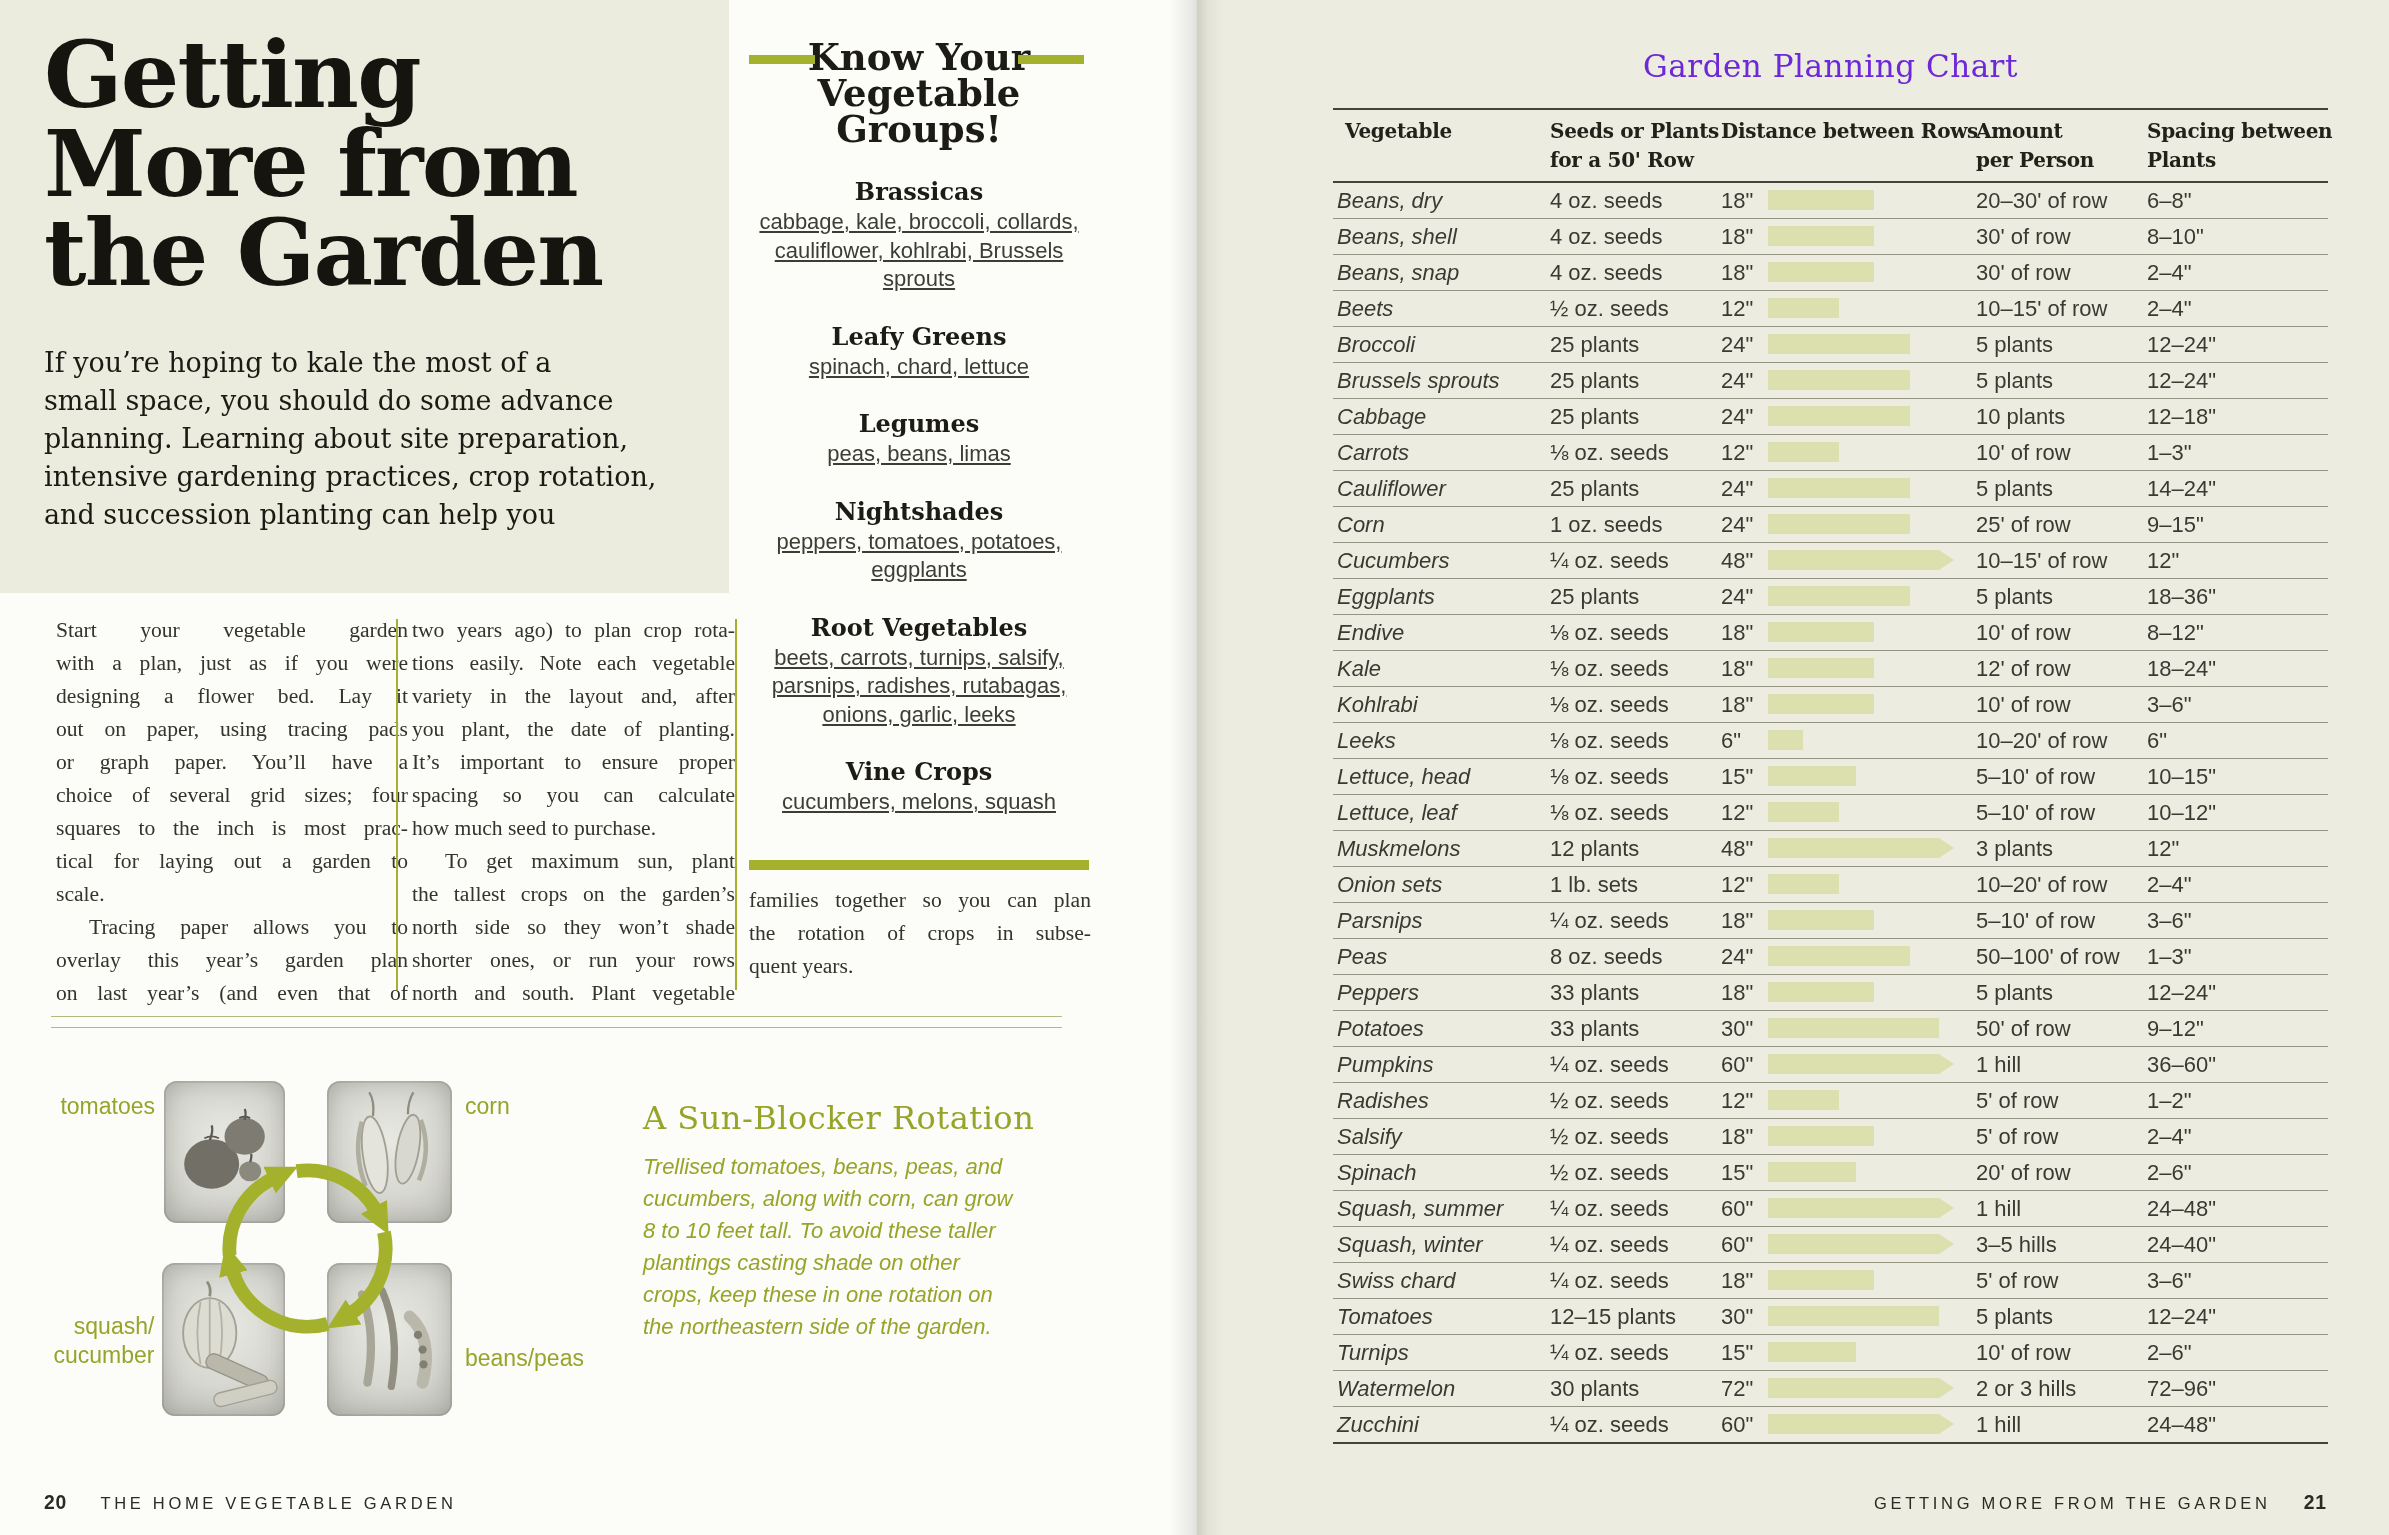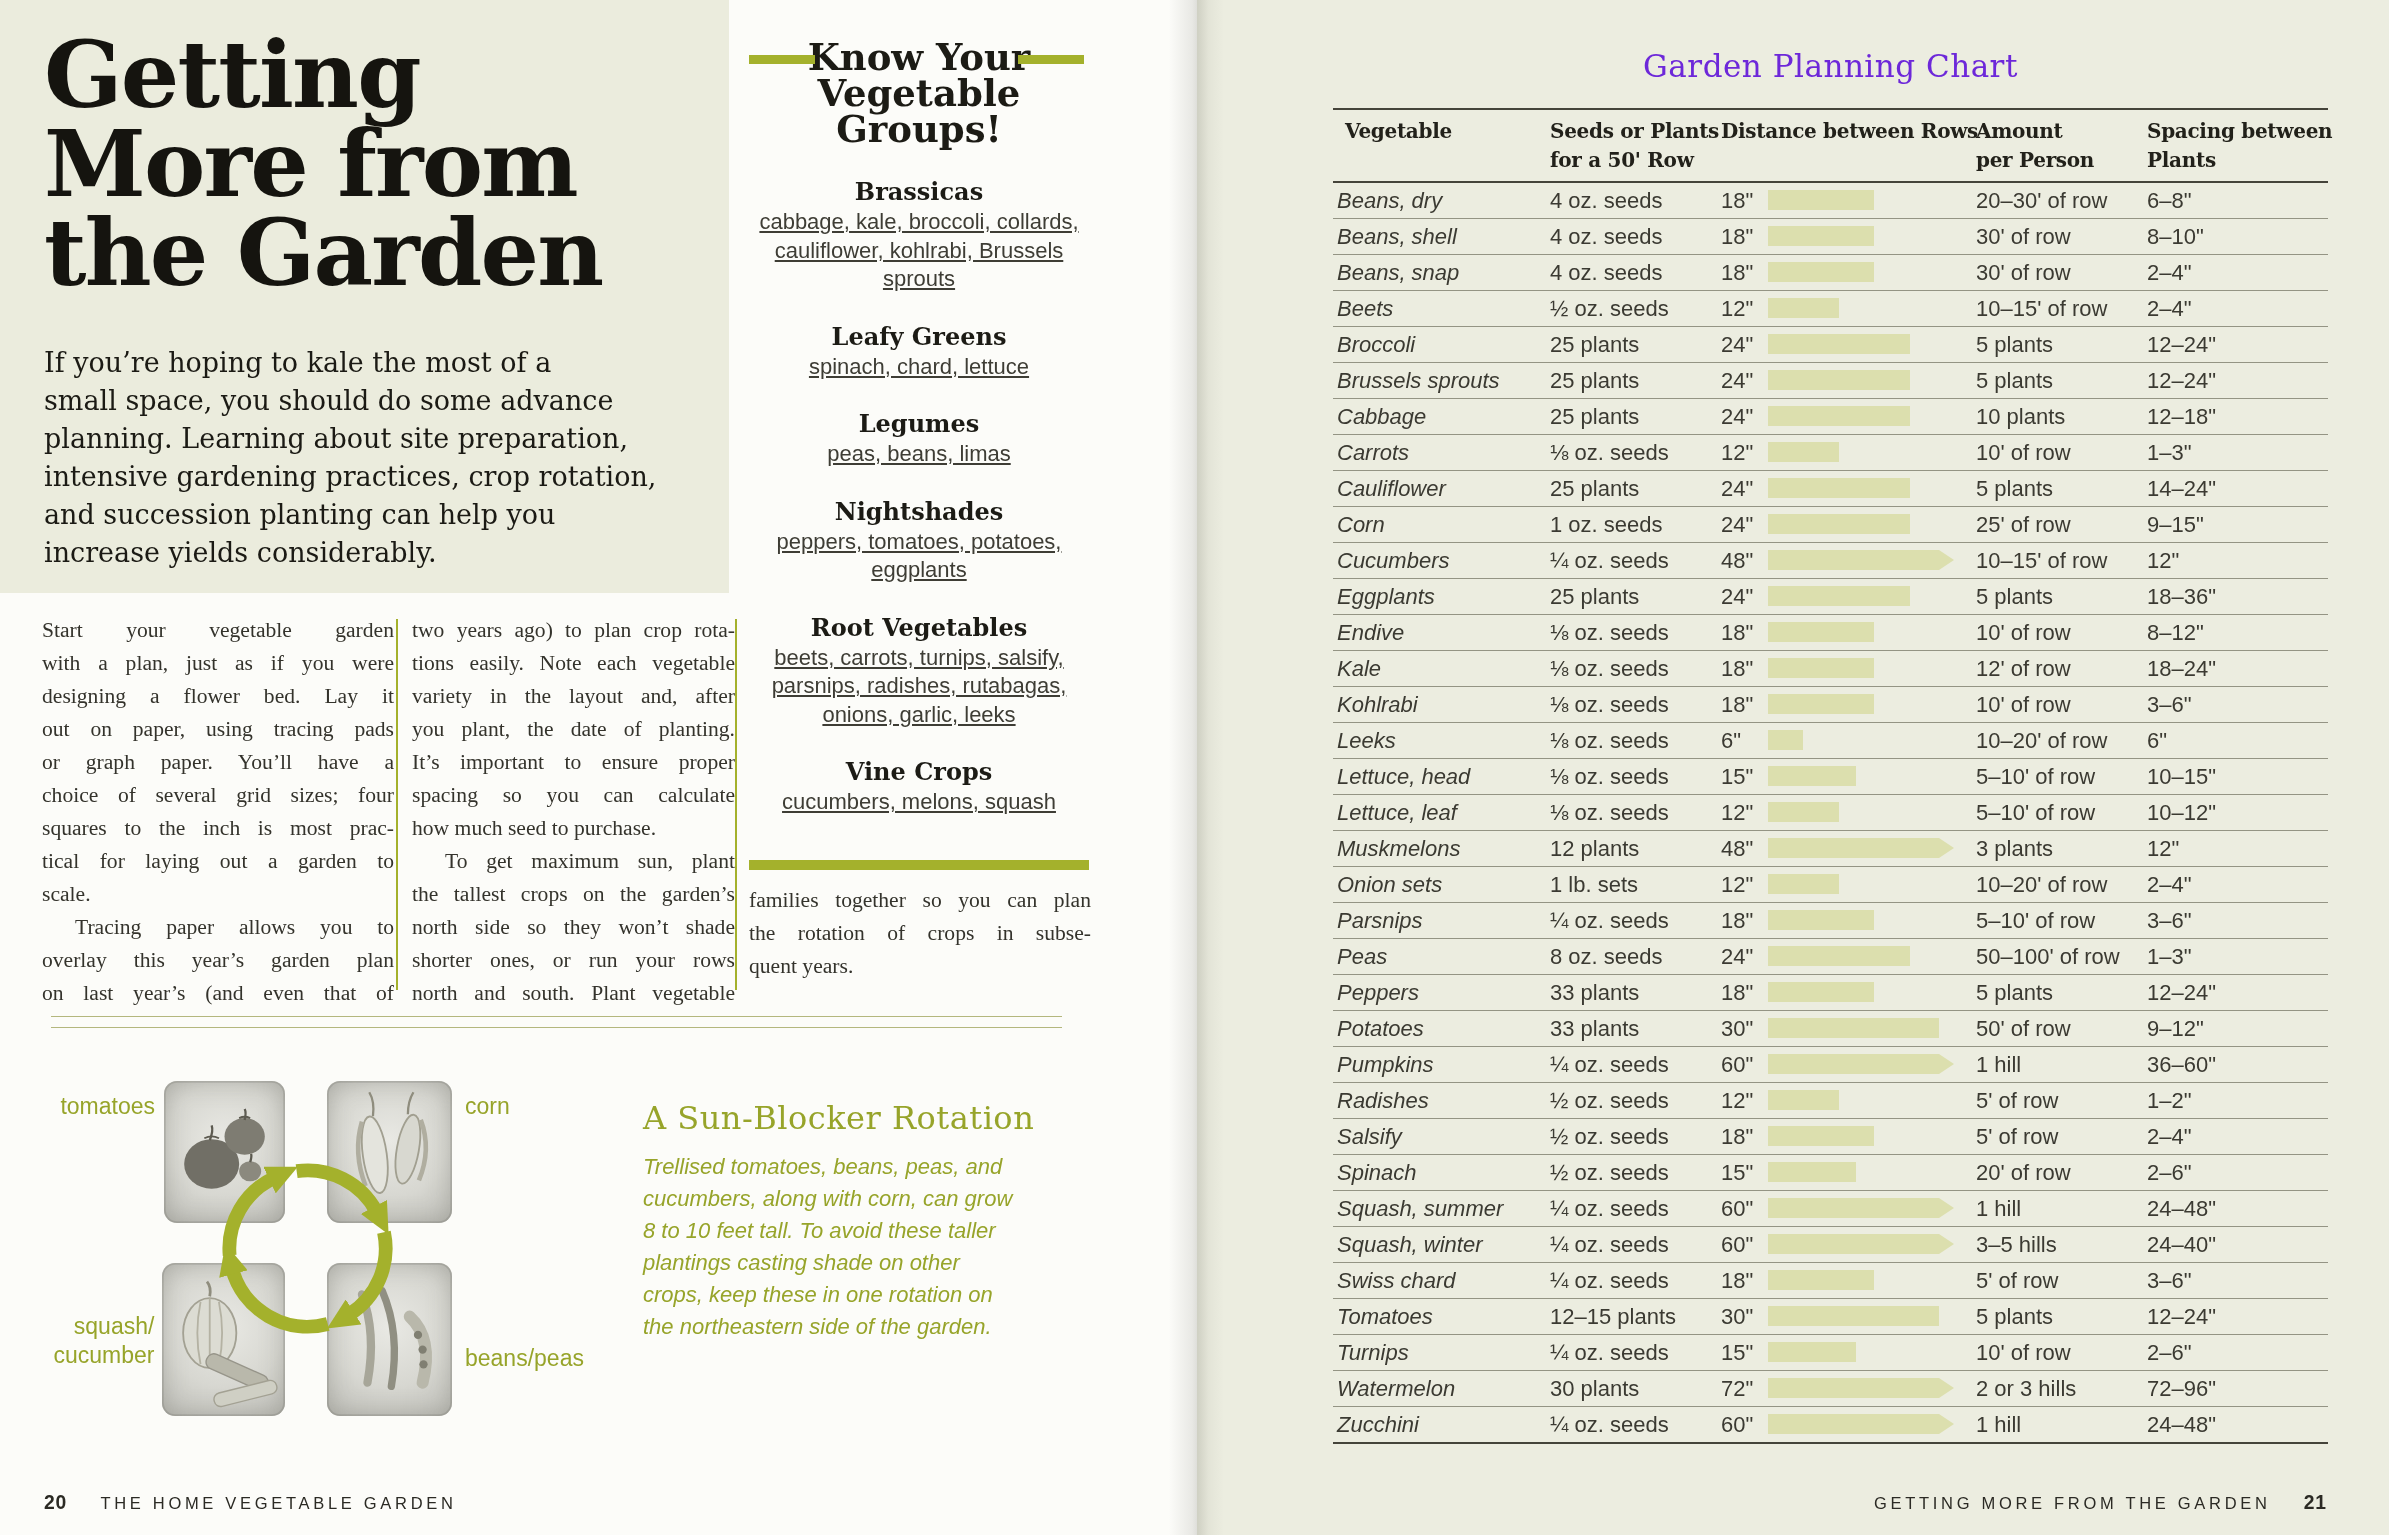--- a/index.html
+++ b/index.html
@@ -16,21 +16,21 @@
   
   #title-block{left:0;top:0;width:729px;height:593px;background:var(--cream-left);}
   #title-lines{left:44px;top:31px;width:680px;font-family:"DejaVu Serif",serif;
                font-weight:bold;font-size:92px;line-height:89px;letter-spacing:-1.8px;color:#15140f;}
   #intro{left:44px;top:344px;width:685px;font-family:"DejaVu Serif",serif;
          font-size:27px;line-height:38px;color:#1b1a14;}
   #intro div{white-space:nowrap;}
 
   .bodycol{top:614px;font-size:21.6px;line-height:33px;color:var(--text-body);
            font-family:"Liberation Serif",serif;}
-  #col1{left:42px;width:352px;}
+  #col1{left:56px;width:352px;}
   #col2{left:412px;width:323px;}
   #col3{left:749px;top:884px;width:342px;}
   .bl{text-align:justify;text-align-last:justify;}
   .bl.nj{text-align-last:left;}
   .bl.ind{text-indent:33px;}
   .vdivider{top:619px;width:1.8px;height:371px;background:var(--accent);}
   #divider1{left:396px;}
   #divider2{left:735px;height:371px;}
 
   
@@ -106,21 +106,20 @@
       <div>Getting</div>
       <div>More from</div>
       <div>the Garden</div>
     </div>
   <div class="abs" id="intro">
       <div>If you’re hoping to kale the most of a</div>
       <div>small space, you should do some advance</div>
       <div>planning. Learning about site preparation,</div>
       <div>intensive gardening practices, crop rotation,</div>
       <div>and succession planting can help you</div>
-      <div>increase yields considerably.</div>
     </div>
 
   <div class="abs bodycol" id="col1">
       <div class="bl">Start your vegetable garden</div>
       <div class="bl">with a plan, just as if you were</div>
       <div class="bl">designing a flower bed. Lay it</div>
       <div class="bl">out on paper, using tracing pads</div>
       <div class="bl">or graph paper. You’ll have a</div>
       <div class="bl">choice of several grid sizes; four</div>
       <div class="bl">squares to the inch is most prac-</div>

